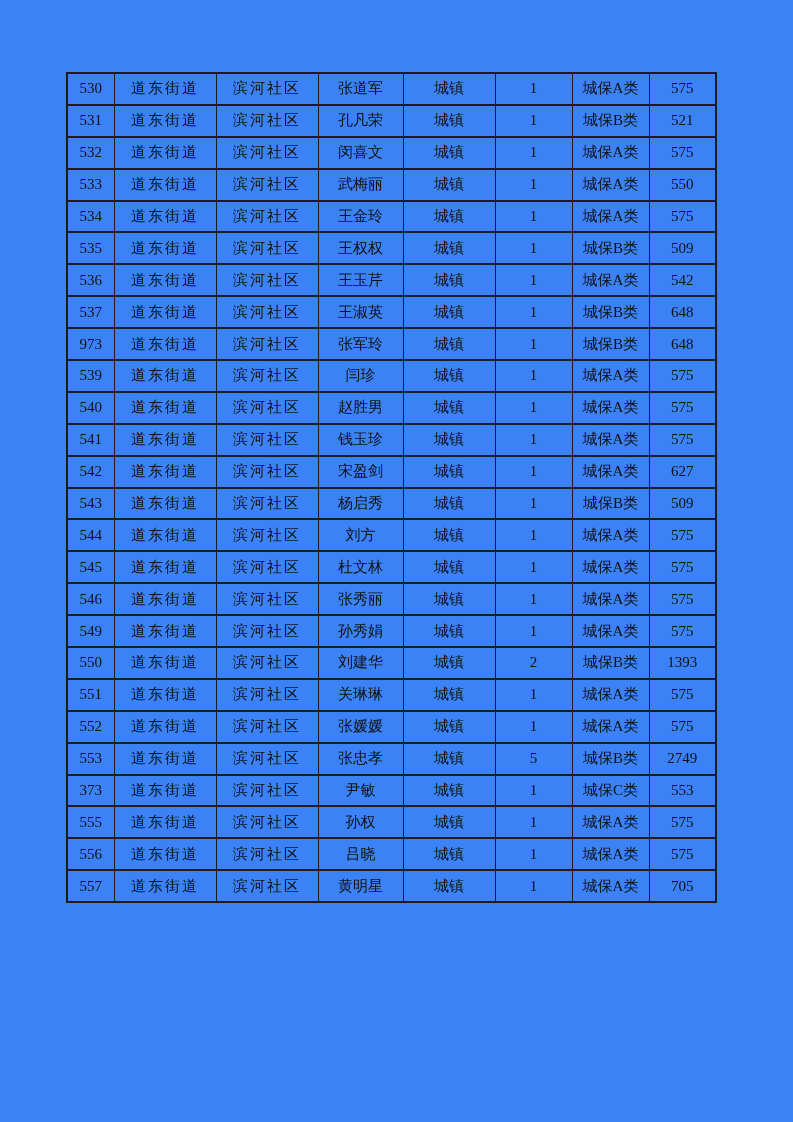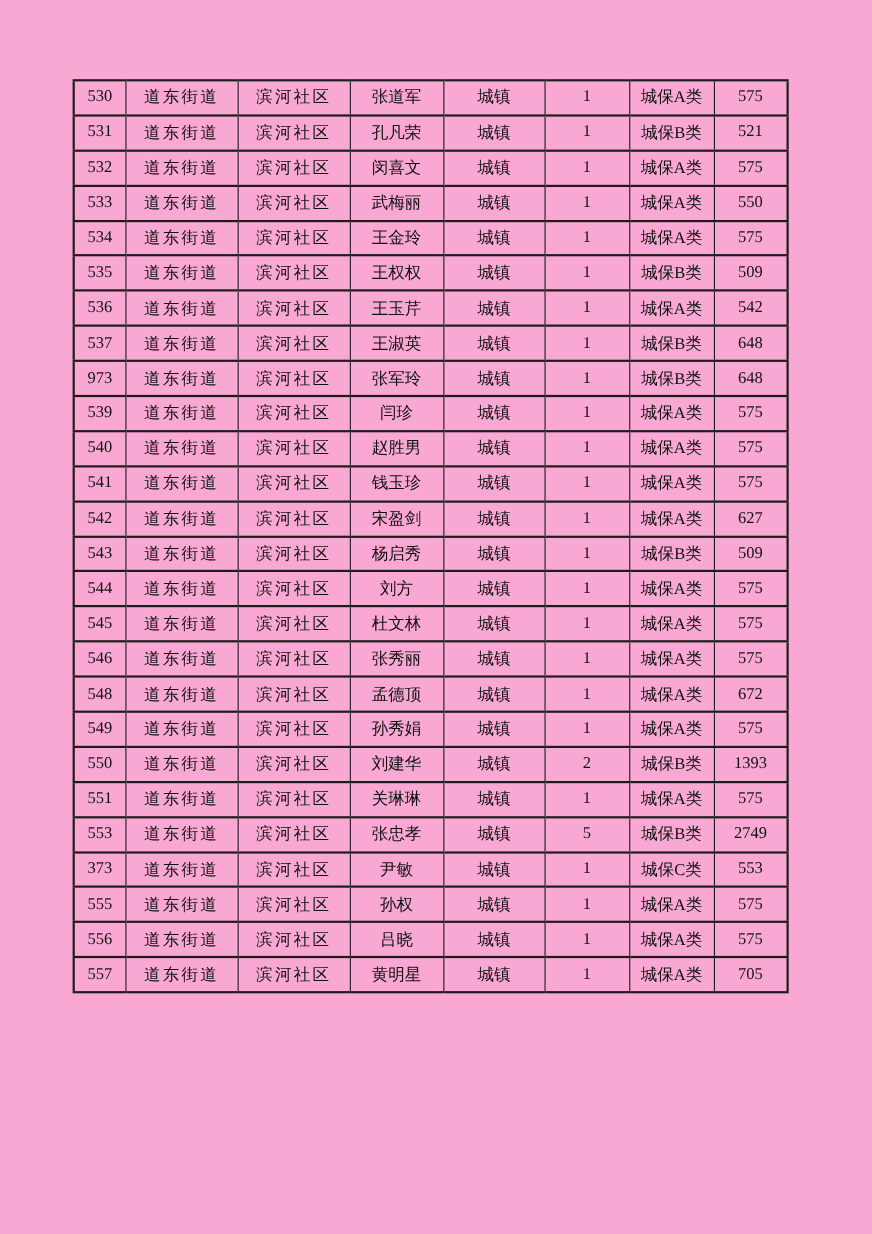--- a/index.html
+++ b/index.html
@@ -5,21 +5,21 @@
   html, body {
     margin: 0;
     padding: 0;
     background: #ffffff;
     font-family: "Liberation Serif", "DejaVu Serif", serif;
   }
   .page {
     position: relative;
     width: 793px;
     height: 1122px;
-    background: #f9a8d4;
+    background: #3b82f6;
     overflow: hidden;
   }
   table.data-table {
     position: absolute;
     left: 66px;
     top: 72px;
     width: 649px;
     border-collapse: collapse;
     table-layout: fixed;
     border: 2px solid #1c1c1c;
@@ -232,30 +232,20 @@
           <td class="cell-seq">546</td>
           <td class="cell-street">道东街道</td>
           <td class="cell-community">滨河社区</td>
           <td class="cell-name">张秀丽</td>
           <td class="cell-type">城镇</td>
           <td class="cell-count">1</td>
           <td class="cell-category">城保A类</td>
           <td class="cell-amount">575</td>
         </tr>
         <tr>
-          <td class="cell-seq">548</td>
-          <td class="cell-street">道东街道</td>
-          <td class="cell-community">滨河社区</td>
-          <td class="cell-name">孟德顶</td>
-          <td class="cell-type">城镇</td>
-          <td class="cell-count">1</td>
-          <td class="cell-category">城保A类</td>
-          <td class="cell-amount">672</td>
-        </tr>
-        <tr>
           <td class="cell-seq">549</td>
           <td class="cell-street">道东街道</td>
           <td class="cell-community">滨河社区</td>
           <td class="cell-name">孙秀娟</td>
           <td class="cell-type">城镇</td>
           <td class="cell-count">1</td>
           <td class="cell-category">城保A类</td>
           <td class="cell-amount">575</td>
         </tr>
         <tr>
@@ -266,20 +256,30 @@
           <td class="cell-type">城镇</td>
           <td class="cell-count">2</td>
           <td class="cell-category">城保B类</td>
           <td class="cell-amount">1393</td>
         </tr>
         <tr>
           <td class="cell-seq">551</td>
           <td class="cell-street">道东街道</td>
           <td class="cell-community">滨河社区</td>
           <td class="cell-name">关琳琳</td>
+          <td class="cell-type">城镇</td>
+          <td class="cell-count">1</td>
+          <td class="cell-category">城保A类</td>
+          <td class="cell-amount">575</td>
+        </tr>
+        <tr>
+          <td class="cell-seq">552</td>
+          <td class="cell-street">道东街道</td>
+          <td class="cell-community">滨河社区</td>
+          <td class="cell-name">张媛媛</td>
           <td class="cell-type">城镇</td>
           <td class="cell-count">1</td>
           <td class="cell-category">城保A类</td>
           <td class="cell-amount">575</td>
         </tr>
         <tr>
           <td class="cell-seq">553</td>
           <td class="cell-street">道东街道</td>
           <td class="cell-community">滨河社区</td>
           <td class="cell-name">张忠孝</td>

